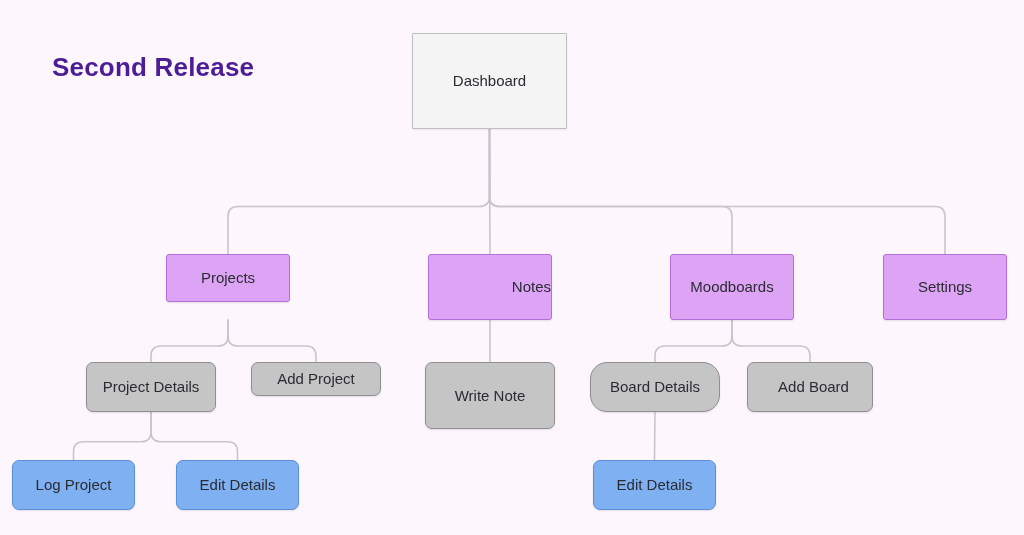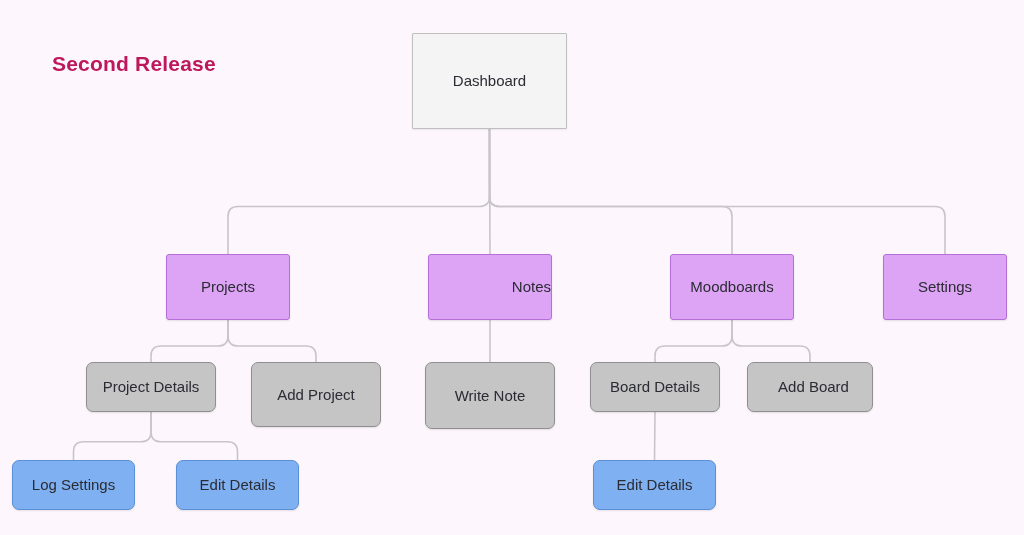--- a/index.html
+++ b/index.html
@@ -24,23 +24,23 @@
     left: 0;
     top: 0;
     width: 1024px;
     height: 535px;
     pointer-events: none;
   }
   .title {
     position: absolute;
     left: 52px;
     top: 52px;
-    font-size: 21px;
+    font-size: 26px;
     font-weight: bold;
-    color: #be185d;
+    color: #4c1d95;
     letter-spacing: 0.2px;
     white-space: nowrap;
   }
   .node {
     position: absolute;
     box-sizing: border-box;
     display: flex;
     align-items: center;
     justify-content: center;
     font-size: 15px;
@@ -92,49 +92,49 @@
       <path d="M 151 412 L 151 431.76 Q 151 441.76 141 441.76 L 83.5 441.76 Q 73.5 441.76 73.5 451.76 L 73.5 460" fill="none" stroke="#c9c4cc" stroke-width="1.6" stroke-linecap="round"></path>
       <path d="M 151 412 L 151 431.76 Q 151 441.76 161 441.76 L 227.5 441.76 Q 237.5 441.76 237.5 451.76 L 237.5 460" fill="none" stroke="#c9c4cc" stroke-width="1.6" stroke-linecap="round"></path>
       <path d="M 655 412 L 654.5 460" fill="none" stroke="#c9c4cc" stroke-width="1.6" stroke-linecap="round"></path>
     </svg>
 
   <div class="title">Second Release</div>
 
 <div class="node root" style="left: 412px; top: 33px; width: 155px; height: 96px;">
       <span>Dashboard</span>
     </div>
-    <div class="node section" style="left: 166px; top: 254px; width: 124px; height: 66px;">
+    <div class="node section" style="left: 166px; top: 254px; width: 124px; height: 48px;">
       <span>Projects</span>
     </div>
     <div class="node section" style="left: 428px; top: 254px; width: 124px; height: 66px; justify-content: flex-end;">
       <span>Notes</span>
     </div>
     <div class="node section" style="left: 670px; top: 254px; width: 124px; height: 66px;">
       <span>Moodboards</span>
     </div>
     <div class="node section" style="left: 883px; top: 254px; width: 124px; height: 66px;">
       <span>Settings</span>
     </div>
     <div class="node action" style="left: 86px; top: 362px; width: 130px; height: 50px;">
       <span>Project Details</span>
     </div>
-    <div class="node action" style="left: 251px; top: 362px; width: 130px; height: 65px;">
+    <div class="node action" style="left: 251px; top: 362px; width: 130px; height: 34px;">
       <span>Add Project</span>
     </div>
     <div class="node action" style="left: 425px; top: 362px; width: 130px; height: 67px;">
       <span>Write Note</span>
     </div>
-    <div class="node action" style="left: 590px; top: 362px; width: 130px; height: 50px;">
+    <div class="node action" style="left: 590px; top: 362px; width: 130px; height: 50px; border-radius: 17px;">
       <span>Board Details</span>
     </div>
     <div class="node action" style="left: 747px; top: 362px; width: 126px; height: 50px; padding-left: 7px;">
       <span>Add Board</span>
     </div>
     <div class="node detail" style="left: 12px; top: 460px; width: 123px; height: 50px;">
-      <span>Log Settings</span>
+      <span>Log Project</span>
     </div>
     <div class="node detail" style="left: 176px; top: 460px; width: 123px; height: 50px;">
       <span>Edit Details</span>
     </div>
     <div class="node detail" style="left: 593px; top: 460px; width: 123px; height: 50px;">
       <span>Edit Details</span>
     </div>
   </div>
 
 </body></html>

